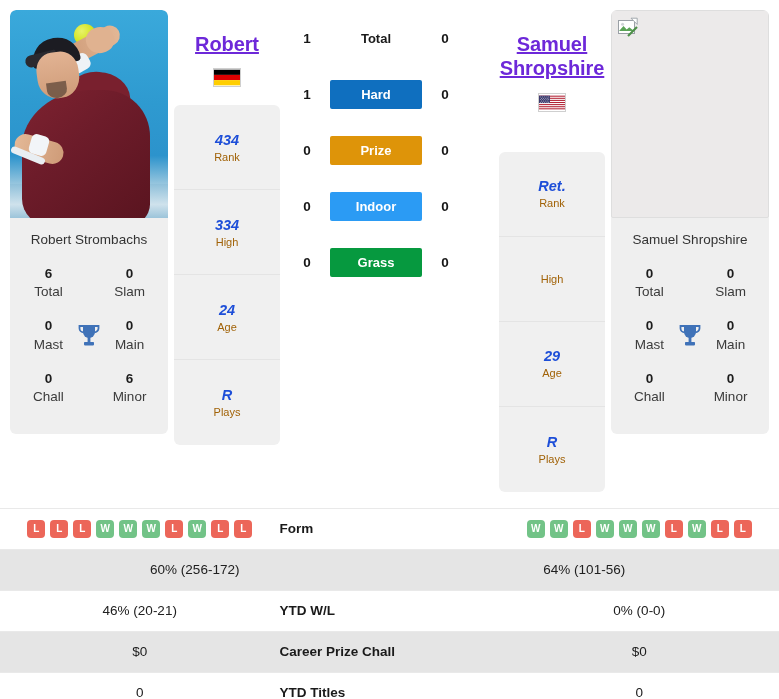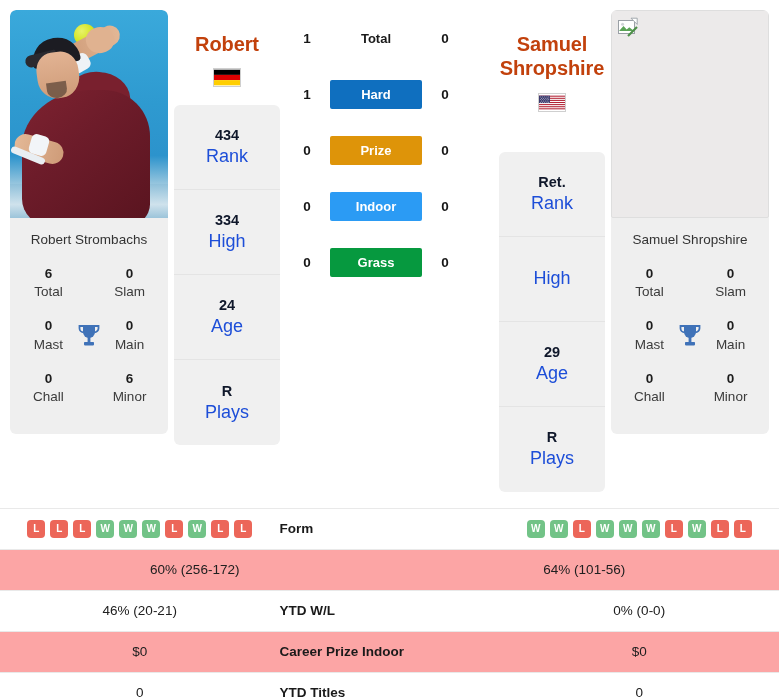--- a/index.html
+++ b/index.html
@@ -125,38 +125,39 @@
   .tval { font-size: 13.5px; font-weight: bold; color: #1d1d1d; }
   .tlab { font-size: 13.5px; color: #3b3b3b; }
   .trophy-icon { width: 34px; display: flex; justify-content: center; }
 
   
   .inner-col { width: 118px; flex: 0 0 118px; padding: 0 6px; }
   .bigname {
     text-align: center;
     font-size: 20px;
     font-weight: bold;
-    color: #c2410c;
+    color: #6d28d9;
     line-height: 1.22;
     padding-top: 22px;
     letter-spacing: -0.1px;
+    text-decoration: underline;
   }
   .flagwrap { display: flex; justify-content: center; padding: 12px 0 14px 0; }
   .flag { width: 28px; height: 19px; border: 1px solid #cfcfcf; display: block; }
   .statcard { background: #f0f0f0; border-radius: 6px; overflow: hidden; margin-top: 4px; }
   .scell {
     height: 85px;
     display: flex; flex-direction: column;
     align-items: center; justify-content: center;
     border-bottom: 1px solid #e4e4e4;
     line-height: 1.3;
   }
   .scell:last-child { border-bottom: none; }
-  .sval { font-size: 14.5px; font-weight: bold; color: #0f172a; }
-  .slab { font-size: 18px; color: #1d4ed8; }
+  .sval { font-size: 14.5px; font-weight: bold; color: #1d4ed8; font-style: italic; }
+  .slab { font-size: 11px; color: #a16207; }
 
   
   .center-col { flex: 1 1 auto; padding: 0 4px; }
   .srow { display: flex; align-items: center; height: 56px; }
   .snum {
     width: 34px; text-align: center;
     font-size: 13.5px; font-weight: bold; color: #161616;
   }
   .sbadge {
     flex: 1 1 auto; margin: 0 6px;
@@ -166,21 +167,21 @@
     max-width: 92px;
   }
   .sbadge.plain { color: #1a1a1a; background: transparent; font-weight: bold; }
 
   
   .table { margin-top: 16px; width: 779px; }
   .trow2 {
     display: flex; align-items: center;
     height: 41px; border-top: 1px solid #e9e9e9;
   }
-  .trow2.alt { background: #fca5a5; }
+  .trow2.alt { background: #e5e5e5; }
   .tl, .tr {
     flex: 1 1 0; text-align: center;
     font-size: 13.5px; color: #202020;
   }
   .tc {
     flex: 0 0 220px; 
     font-size: 13.5px; font-weight: bold; color: #1a1a1a;
   }
   .forms { display: flex; justify-content: center; gap: 5px; }
   .fbadge {
@@ -488,21 +489,21 @@
     </div>
 
     <div class="trow2">
       <div class="tl">46% (20-21)</div>
       <div class="tc">YTD W/L</div>
       <div class="tr">0% (0-0)</div>
     </div>
 
     <div class="trow2 alt">
       <div class="tl">$0</div>
-      <div class="tc">Career Prize Indoor</div>
+      <div class="tc">Career Prize Chall</div>
       <div class="tr">$0</div>
     </div>
 
     <div class="trow2">
       <div class="tl">0</div>
       <div class="tc">YTD Titles</div>
       <div class="tr">0</div>
     </div>
 
   </div>

